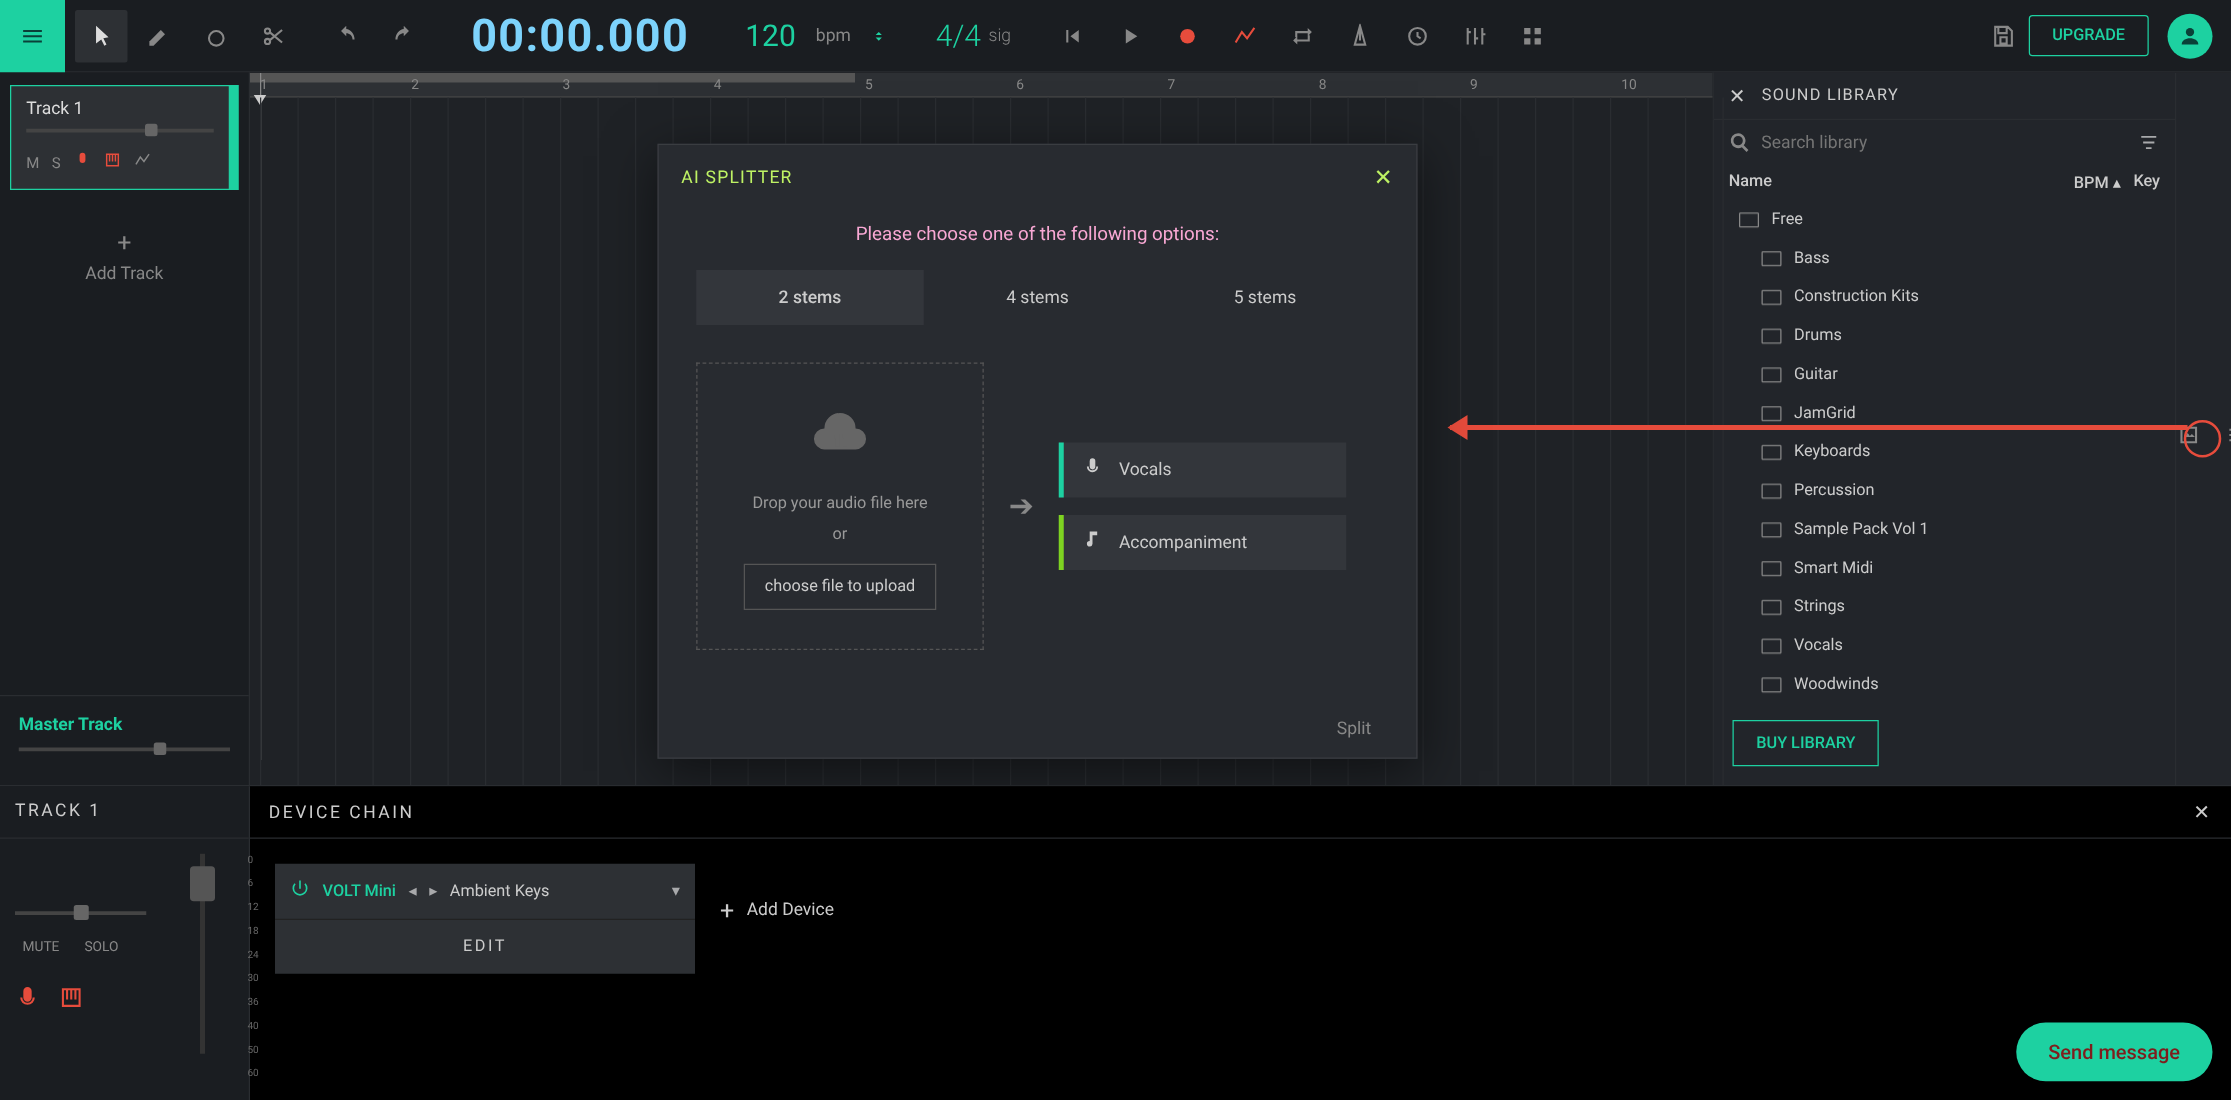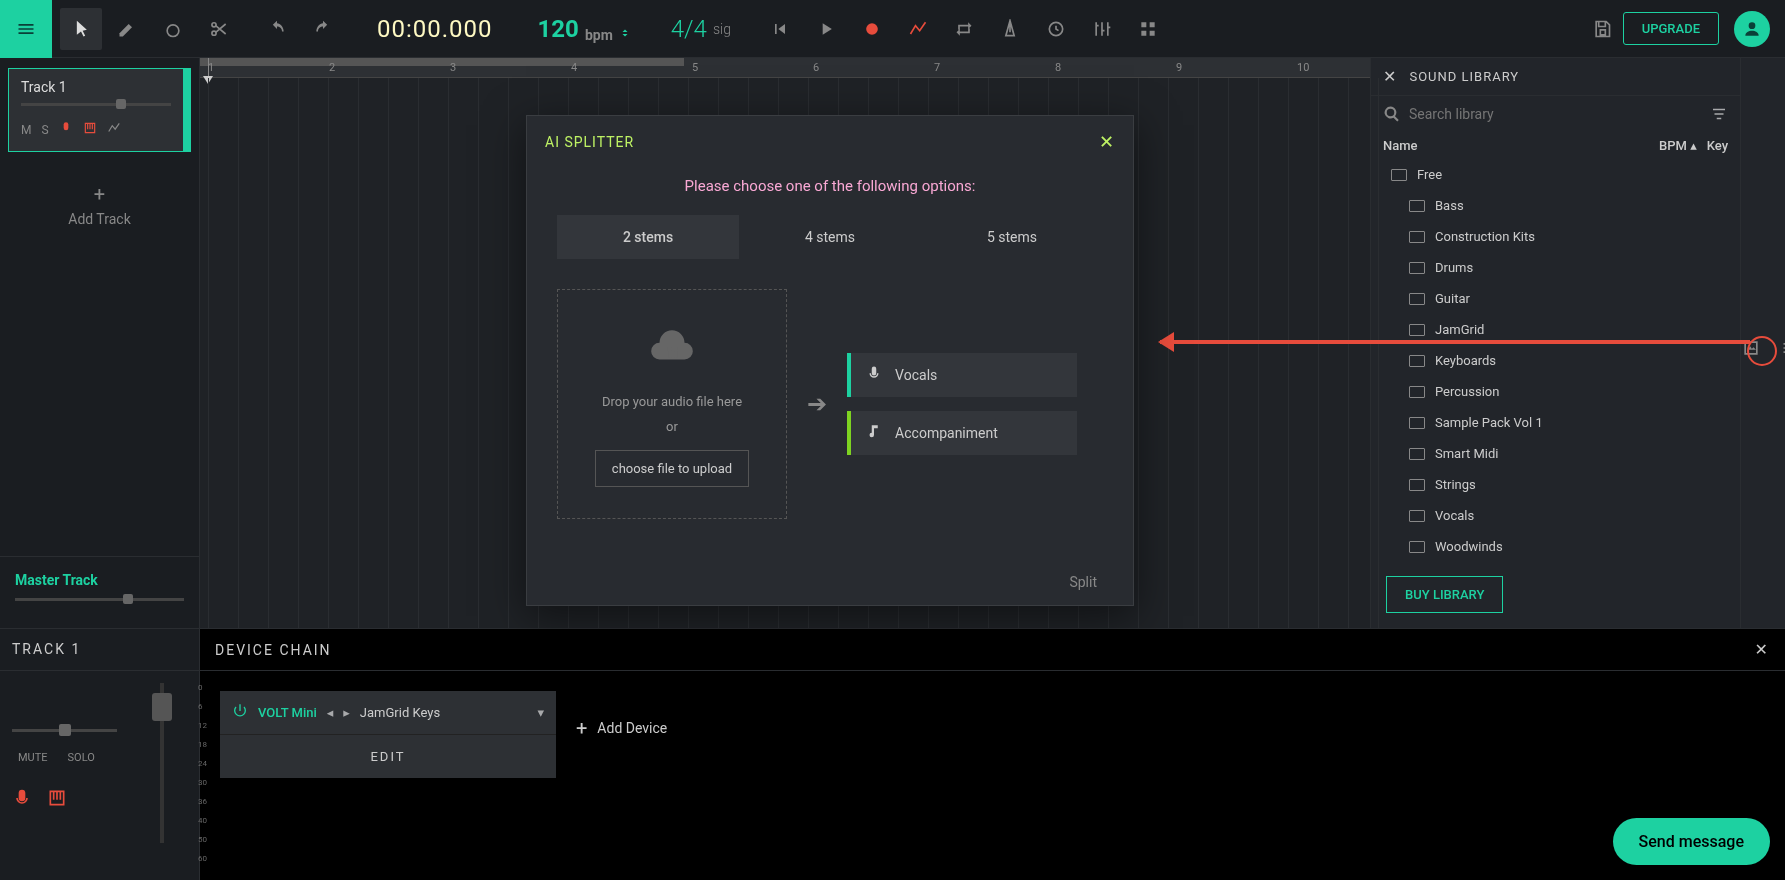--- a/index.html
+++ b/index.html
@@ -2,22 +2,22 @@
 <html><head>
 <meta charset="utf-8">
 <style>
 * { margin: 0; padding: 0; box-sizing: border-box; font-family: -apple-system, BlinkMacSystemFont, "Segoe UI", Roboto, sans-serif; }
 body { background: #1a1d21; color: #a8a9ab; width: 1785px; height: 880px; overflow: hidden; position: relative; }
 .topbar { height: 58px; background: #1a1d21; display: flex; align-items: center; border-bottom: 1px solid #2a2d31; }
 .hamburger { width: 52px; height: 58px; background: #1dd1a1; display: flex; align-items: center; justify-content: center; cursor: pointer; }
 .tool-group { display: flex; align-items: center; padding: 0 8px; gap: 4px; }
 .tool-btn { width: 42px; height: 42px; display: flex; align-items: center; justify-content: center; cursor: pointer; color: #888; border-radius: 2px; }
 .tool-btn.active { background: #2d3034; color: #ddd; }
-.time-display { color: #fef9c3; font-size: 24px; font-weight: 400; letter-spacing: 1px; padding: 0 25px; }
-.bpm-display { color: #1dd1a1; font-size: 24px; font-weight: 700; padding: 0 20px; display: flex; align-items: flex-end; gap: 6px; }
+.time-display { color: #7dd3fc; font-size: 36px; font-weight: 700; letter-spacing: 1px; padding: 0 25px; }
+.bpm-display { color: #1dd1a1; font-size: 24px; font-weight: 400; padding: 0 20px; display: flex; align-items: center; gap: 16px; }
 .bpm-label { font-size: 14px; color: #888; }
 .sig-display { color: #1dd1a1; font-size: 24px; font-weight: 300; padding: 0 20px; display: flex; align-items: center; gap: 6px; }
 .spacer { flex: 1; }
 .upgrade-btn { border: 1px solid #1dd1a1; color: #1dd1a1; padding: 8px 18px; font-size: 13px; font-weight: 500; border-radius: 3px; cursor: pointer; margin-right: 15px; }
 .avatar { width: 36px; height: 36px; background: #1dd1a1; border-radius: 50%; margin-right: 15px; display: flex; align-items: center; justify-content: center; }
 .main-area { display: flex; height: 570px; }
 .track-panel { width: 200px; background: #1a1d21; border-right: 1px solid #2a2d31; display: flex; flex-direction: column; }
 .track-item { margin: 10px 8px; background: #2d3034; border: 1px solid #1dd1a1; border-right: 8px solid #1dd1a1; padding: 10px 12px; }
 .track-name { color: #ddd; font-size: 14px; margin-bottom: 8px; }
 .track-slider { width: 100%; height: 3px; background: #444; margin: 8px 0 12px; position: relative; }
@@ -94,21 +94,21 @@
 .dropzone { width: 230px; height: 230px; border: 1px dashed #555; display: flex; flex-direction: column; align-items: center; justify-content: center; gap: 10px; color: #999; }
 .cloud-icon { font-size: 50px; color: #666; }
 .dz-text { font-size: 13px; }
 .upload-btn { border: 1px solid #555; padding: 10px 16px; font-size: 13px; color: #ccc; cursor: pointer; margin-top: 6px; }
 .arrow-sep { font-size: 24px; color: #888; }
 .stems-out { display: flex; flex-direction: column; gap: 14px; }
 .stem-row { display: flex; align-items: center; background: #33363b; width: 230px; height: 44px; padding: 0 14px; gap: 12px; border-left: 4px solid; font-size: 14px; color: #ccc; }
 .stem-vocals { border-left-color: #1dd1a1; }
 .stem-accomp { border-left-color: #7ed321; }
 .modal-ftr { text-align: right; padding: 15px 36px; font-size: 14px; color: #888; }
-.send-msg { position: absolute; right: 15px; bottom: 15px; background: #1dd1a1; color: #000000; padding: 14px 26px; border-radius: 24px; font-size: 16px; font-weight: 500; cursor: pointer; }
+.send-msg { position: absolute; right: 15px; bottom: 15px; background: #1dd1a1; color: #7f1d1d; padding: 14px 26px; border-radius: 24px; font-size: 16px; font-weight: 500; cursor: pointer; }
 svg { width: 20px; height: 20px; fill: currentColor; }
 .stem-icon svg { width: 18px; height: 18px; }
 </style>
 </head>
 <body>
 
 <div class="topbar">
   <div class="hamburger">
     <svg viewBox="0 0 24 24" style="fill:#0a4038">
         <path d="M3 6h18v2H3zm0 5h18v2H3zm0 5h18v2H3z"></path>
@@ -492,21 +492,21 @@
     </div>
     <div class="dc-body">
       <div class="device-box">
         <div class="device-hdr">
           <span class="power-icon"><svg viewBox="0 0 24 24" style="width:16px">
                 <path d="M12 2v10M6 6a8 8 0 1012 0" fill="none" stroke="currentColor" stroke-width="2"></path>
               </svg></span>
           <span class="device-name">VOLT Mini</span>
           <span>◂</span>
           <span>▸</span>
-          <span class="preset">JamGrid Keys</span>
+          <span class="preset">Ambient Keys</span>
           <span style="margin-left:auto">▾</span>
         </div>
         <div class="edit-btn">EDIT</div>
       </div>
       <div class="add-device">
         <span style="font-size:20px">+</span>
         <span>Add Device</span>
       </div>
     </div>
   </div>

